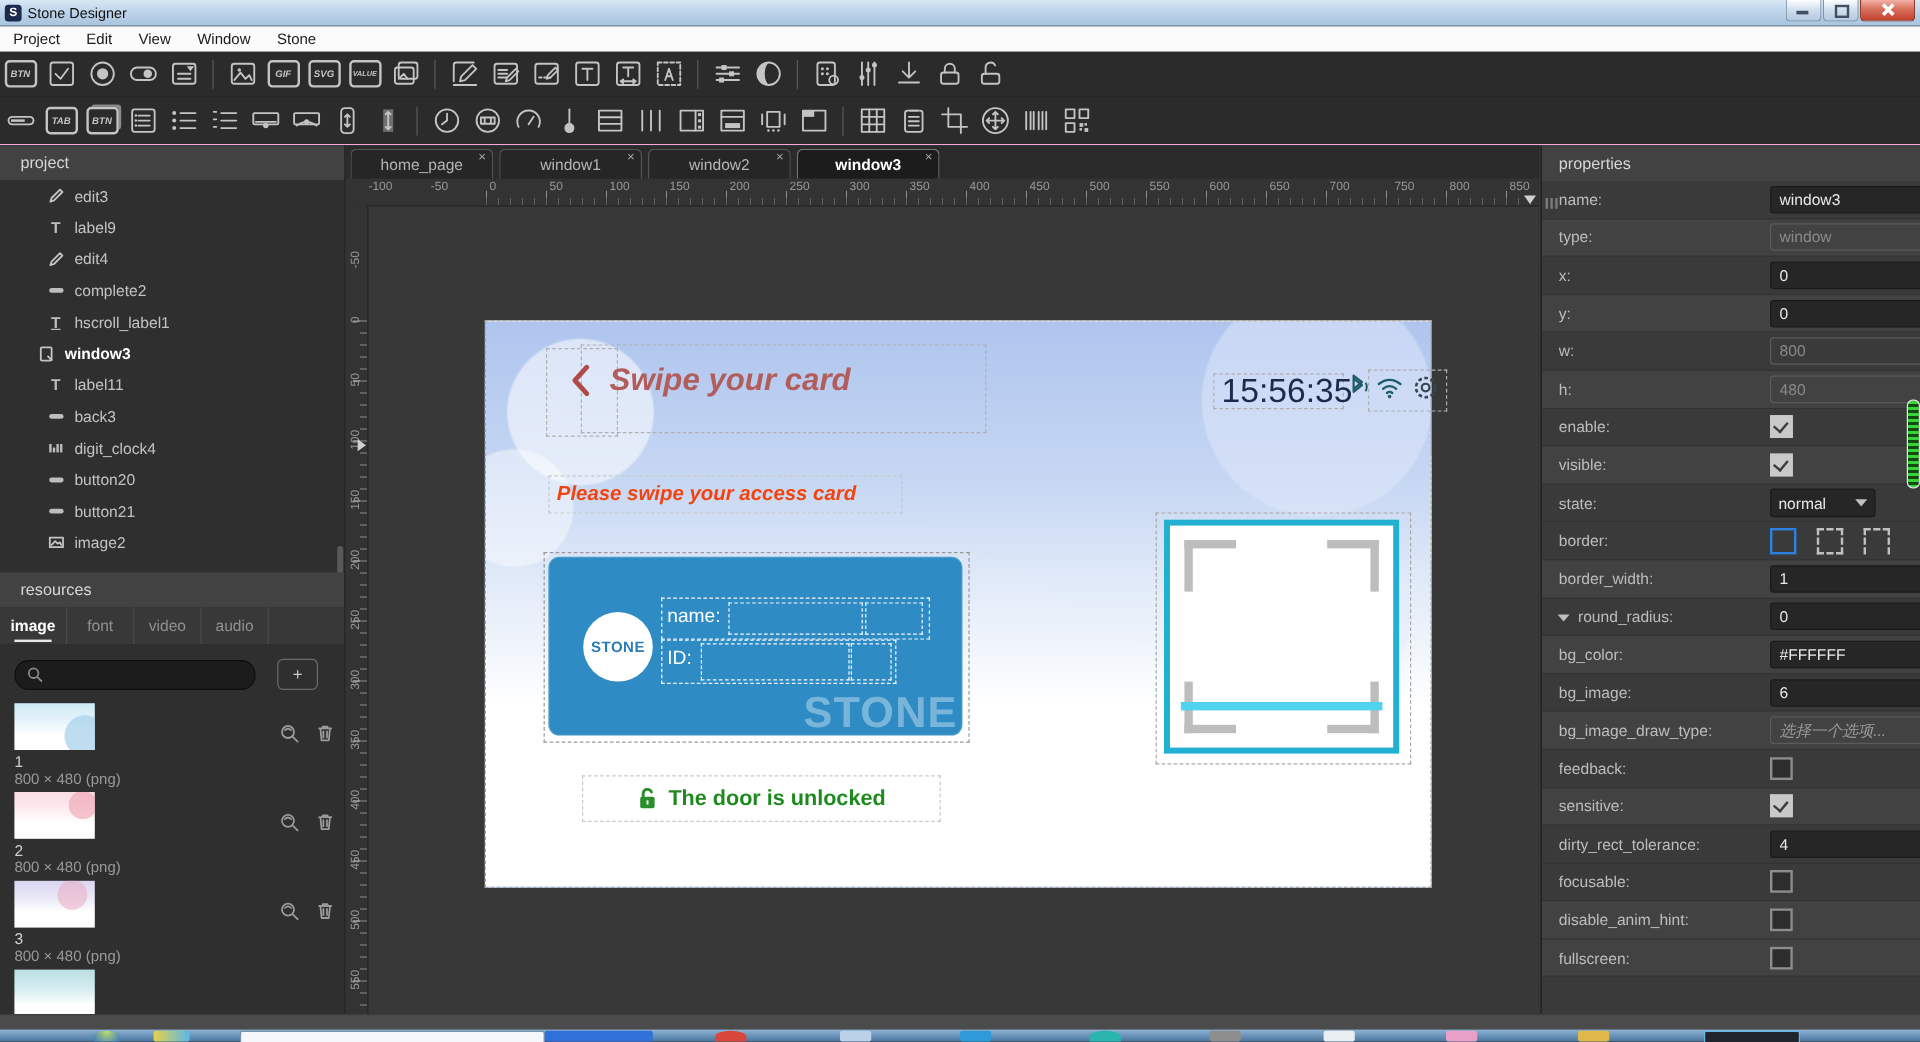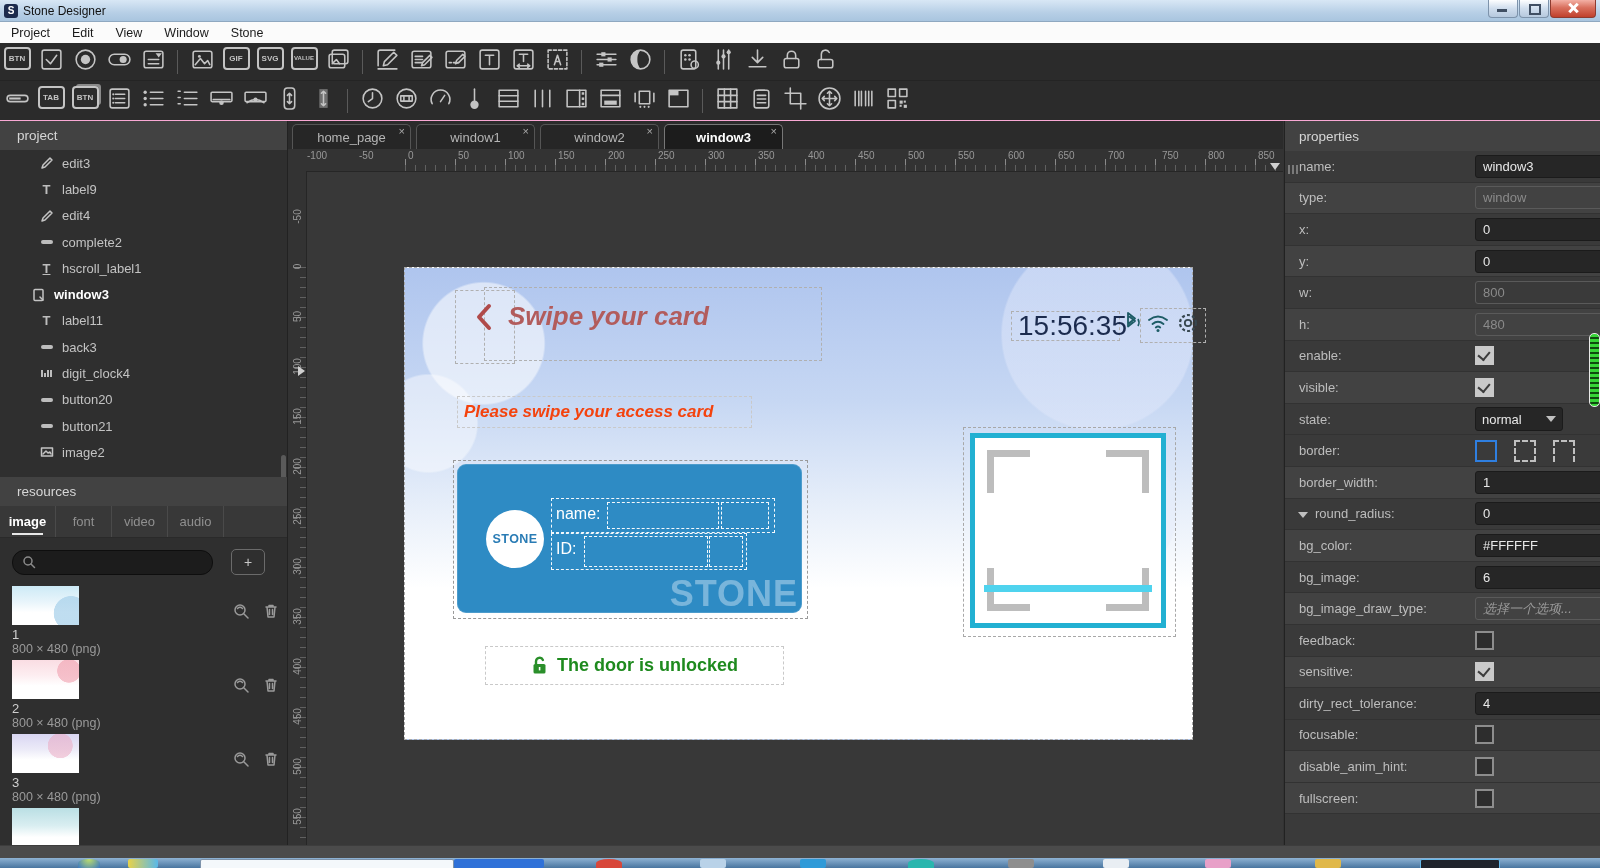--- a/index.html
+++ b/index.html
@@ -20,21 +20,21 @@
   .wbtn .x1::before,.wbtn .x1::after{content:"";position:absolute;left:4px;top:-1px;width:3px;height:12px;background:#fff;}
   .wbtn .x1::before{transform:rotate(45deg);} .wbtn .x1::after{transform:rotate(-45deg);}
   
   .menubar{position:absolute;left:0;top:22px;width:1600px;height:21px;background:#fbfbfb;
     display:flex;align-items:center;font-size:12.5px;color:#1a1a1a;border-bottom:1px solid #e0e0e0;}
   .mitem{padding:0 11px;height:100%;display:flex;align-items:center;cursor:default;}
   
   .tb{position:absolute;left:0;width:1600px;background:#2b2b2b;display:flex;align-items:center;}
   .tb1{top:43px;height:37px;border-bottom:1px solid #242424;}
   .tb2{top:81px;height:39px;border-bottom:1px solid #f9a8d4;}
-  .ti{width:30px;height:30px;margin:0 2px;display:flex;justify-content:center;flex:none;}
+  .ti{width:30px;height:30px;margin:0 2px;display:flex;align-items:center;justify-content:center;flex:none;font-style:italic;}
   .ti svg{width:25px;height:25px;}
   .s{fill:none;stroke:#c4c4c4;stroke-width:1.5;stroke-linecap:round;stroke-linejoin:round;}
   .sf{fill:#c4c4c4;stroke:none;}
   .tsep{width:1px;height:24px;background:#5a5a5a;margin:0 7px;flex:none;}
   .lab{border:2px solid #c4c4c4;border-radius:4px;width:23px;height:19px;display:flex;align-items:center;
     justify-content:center;font-size:8px;font-weight:bold;color:#c4c4c4;letter-spacing:0;}
   .lab.tiny{font-size:6px;}
   
   .leftpanel{position:absolute;left:0;top:121px;width:287px;height:724px;background:#2f2f2f;overflow:hidden;border-right:1px solid #222;}
   .phead{height:29px;background:#424242;color:#d6d6d6;font-size:13.5px;display:flex;align-items:center;padding-left:17px;}

